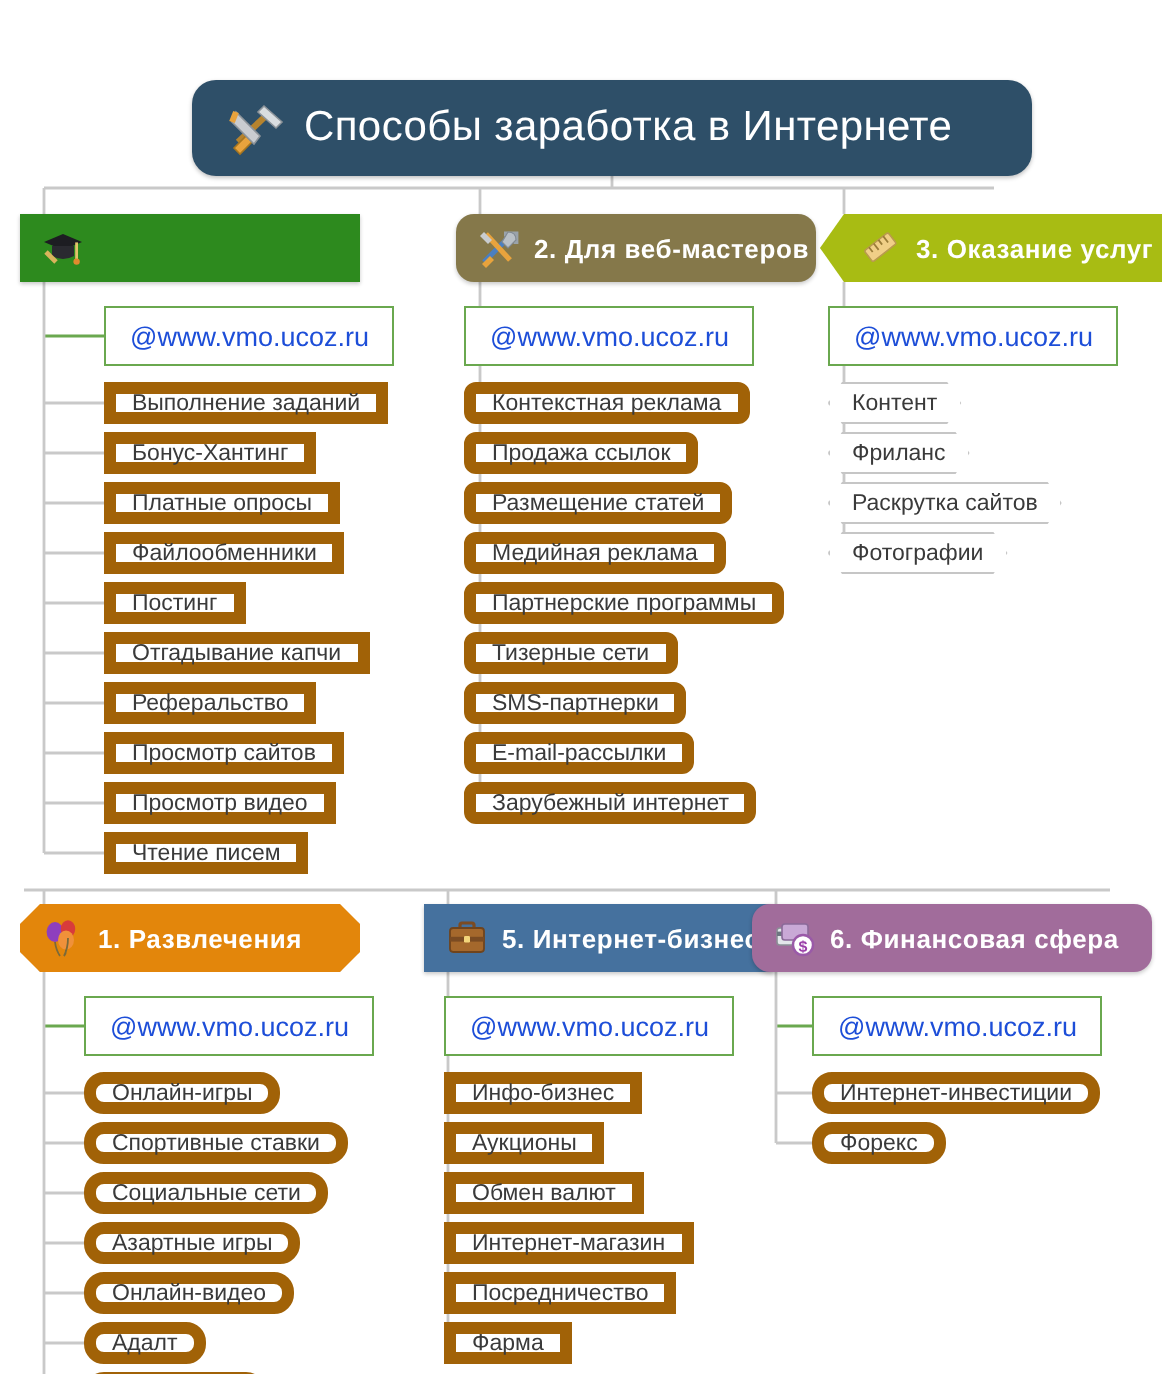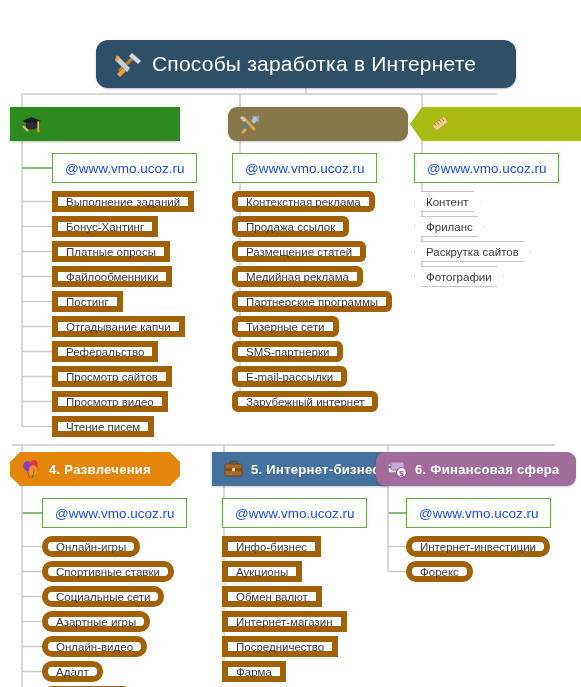--- a/index.html
+++ b/index.html
@@ -231,38 +231,40 @@
       <div class="leaf r-rect" style="left: 52px; top: 384px;">Чтение писем</div>
       <div class="cat shape-round" style="left: 228px; top: 75px; width: 180px; background: rgb(133, 120, 74);">
         <svg class="cat-icon" viewBox="0 0 21 20">
         <path d="M3 17 L15 5" stroke="#4a7fc1" stroke-width="2.6" fill="none"></path>
         <path d="M13 3 L19 3 L19 8" fill="none" stroke="#9aa3ab" stroke-width="2.4"></path>
         <path d="M15 2 Q19 2 19 6 L15 10 L12 7 Z" fill="#b9c0c6" stroke="#828a92" stroke-width="0.6"></path>
         <path d="M2 18 L6 14 L8 16 L4 20 Z" fill="#e8a33d"></path>
         <path d="M4 3 L16 16" stroke="#e8a33d" stroke-width="2.6" fill="none"></path>
         <path d="M3 2 L7 6 L5 8 L1 4 Z" fill="#c9ccd0"></path>
       </svg>
+        <span class="cat-label">2. Для веб-мастеров</span>
       </div>
       <div class="leaf link r-rect" style="left: 232px; top: 121px;">@www.vmo.ucoz.ru</div>
       <div class="leaf r-round" style="left: 232px; top: 159px;">Контекстная реклама</div>
       <div class="leaf r-round" style="left: 232px; top: 184px;">Продажа ссылок</div>
       <div class="leaf r-round" style="left: 232px; top: 209px;">Размещение статей</div>
       <div class="leaf r-round" style="left: 232px; top: 234px;">Медийная реклама</div>
       <div class="leaf r-round" style="left: 232px; top: 259px;">Партнерские программы</div>
       <div class="leaf r-round" style="left: 232px; top: 284px;">Тизерные сети</div>
       <div class="leaf r-round" style="left: 232px; top: 309px;">SMS-партнерки</div>
       <div class="leaf r-round" style="left: 232px; top: 334px;">E-mail-рассылки</div>
       <div class="leaf r-round" style="left: 232px; top: 359px;">Зарубежный интернет</div>
       <div class="cat shape-chevron" style="left: 410px; top: 75px; width: 180px; background: rgb(168, 188, 19);">
         <svg class="cat-icon" viewBox="0 0 21 20">
         <g transform="rotate(-38 10.5 10)">
           <rect x="3" y="6" width="15" height="7" rx="1" fill="#f0cf87" stroke="#b99a4e" stroke-width="0.8"></rect>
           <path d="M6 6 L6 9 M9 6 L9 10 M12 6 L12 9 M15 6 L15 10" stroke="#9a7c38" stroke-width="0.9"></path>
         </g>
       </svg>
+        <span class="cat-label">3. Оказание услуг</span>
       </div>
       <div class="leaf link r-rect" style="left: 414px; top: 121px;">@www.vmo.ucoz.ru</div>
       <div class="leaf r-hex" style="left: 414px; top: 159px;">
         <span class="hexbg"></span>
         <span class="htxt">Контент</span>
       </div>
       <div class="leaf r-hex" style="left: 414px; top: 184px;">
         <span class="hexbg"></span>
         <span class="htxt">Фриланс</span>
       </div>
@@ -274,21 +276,21 @@
         <span class="hexbg"></span>
         <span class="htxt">Фотографии</span>
       </div>
       <div class="cat shape-octagon" style="left: 10px; top: 420px; width: 170px; background: rgb(227, 134, 11);">
         <svg class="cat-icon" viewBox="0 0 21 20">
         <ellipse cx="6.5" cy="7" rx="4.2" ry="5" fill="#8e3fbe"></ellipse>
         <ellipse cx="13" cy="5.5" rx="3.6" ry="4.4" fill="#d83b3b"></ellipse>
         <ellipse cx="12" cy="11" rx="4" ry="4.8" fill="#f0913a"></ellipse>
         <path d="M6.5 12 Q7 16 9 19 M13 10 Q13 15 11 19 M12 16 Q12 18 11 19" stroke="#7a6a3a" stroke-width="0.9" fill="none"></path>
       </svg>
-        <span class="cat-label">4. Развлечения</span>
+        <span class="cat-label">1. Развлечения</span>
       </div>
       <div class="leaf link r-rect" style="left: 42px; top: 466px;">@www.vmo.ucoz.ru</div>
       <div class="leaf r-pill" style="left: 42px; top: 504px;">Онлайн-игры</div>
       <div class="leaf r-pill" style="left: 42px; top: 529px;">Спортивные ставки</div>
       <div class="leaf r-pill" style="left: 42px; top: 554px;">Социальные сети</div>
       <div class="leaf r-pill" style="left: 42px; top: 579px;">Азартные игры</div>
       <div class="leaf r-pill" style="left: 42px; top: 604px;">Онлайн-видео</div>
       <div class="leaf r-pill" style="left: 42px; top: 629px;">Адалт</div>
       <div class="leaf r-pill" style="left: 42px; top: 654px;">Знакомства</div>
       <div class="cat shape-rect" style="left: 212px; top: 420px; width: 175px; background: rgb(69, 113, 158);">

